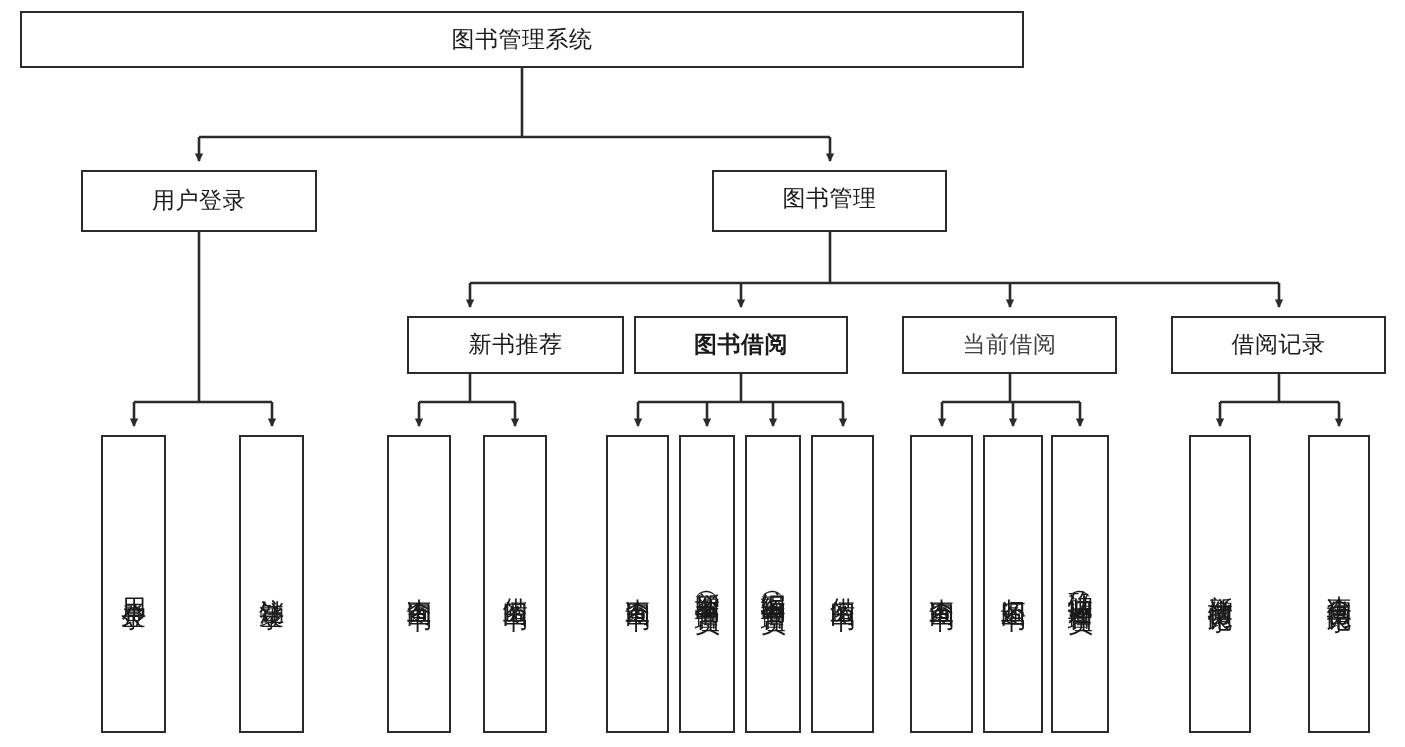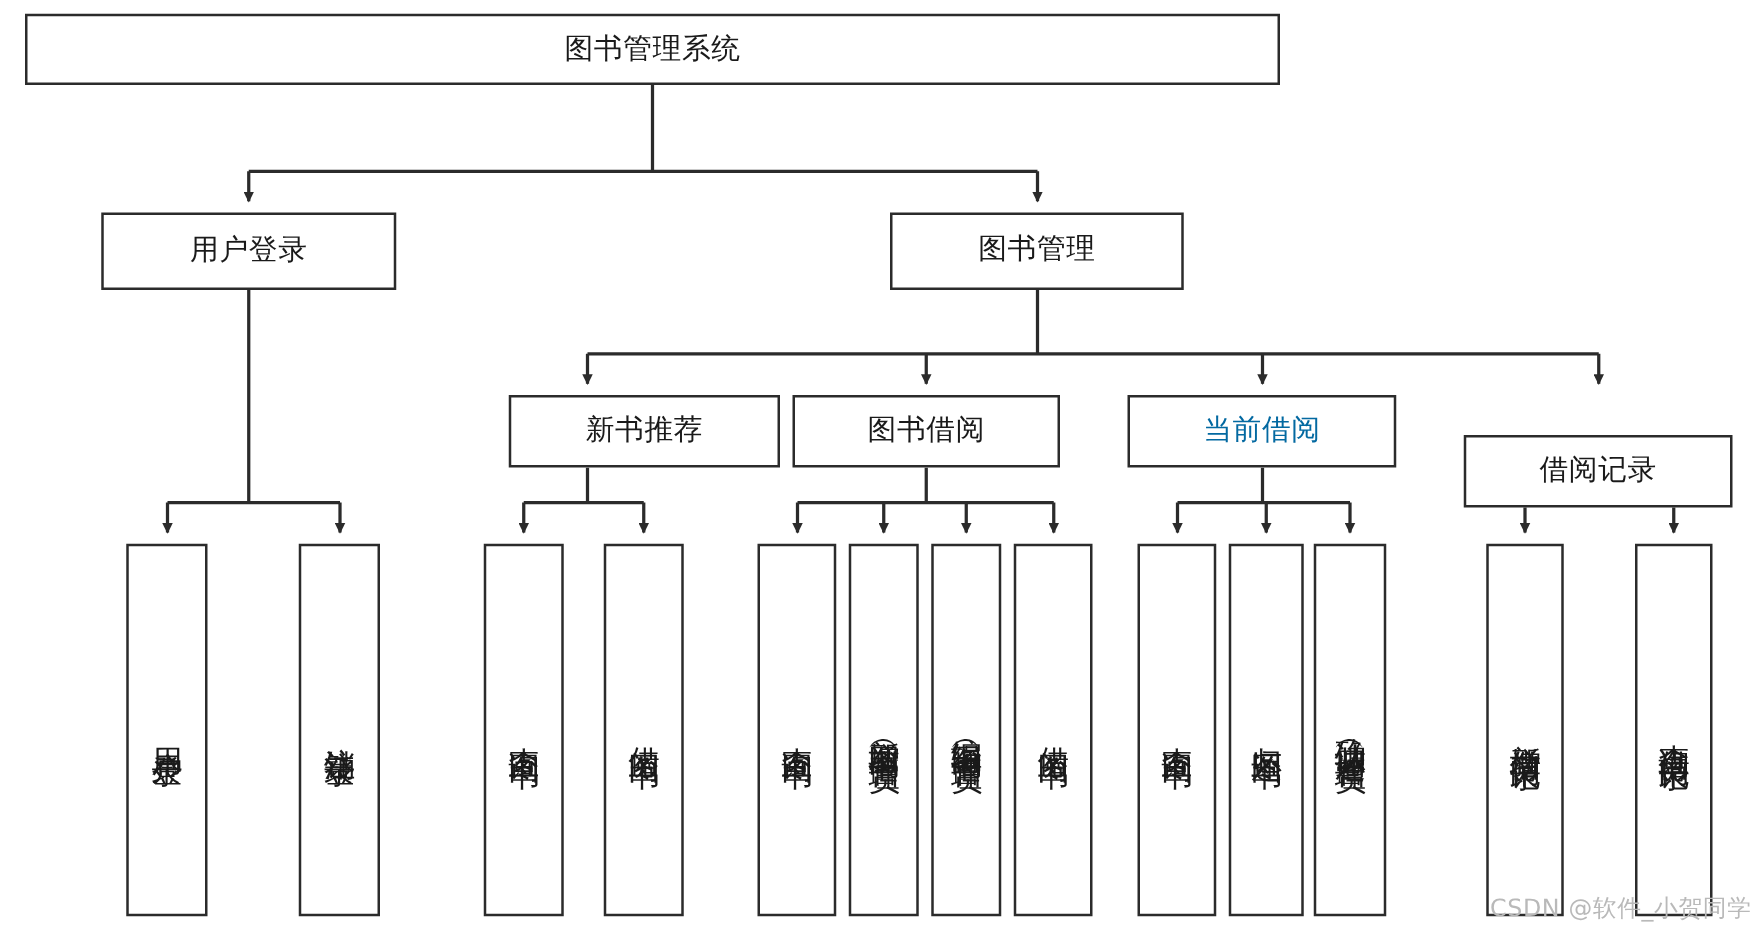--- a/index.html
+++ b/index.html
@@ -122,26 +122,26 @@
       <div class="node-box node-horizontal" style="left: 81px; top: 170px; width: 236px; height: 62px; border-color: rgb(43, 43, 43);">
         <span class="node-label" style="color: rgb(26, 26, 26);">用户登录</span>
       </div>
       <div class="node-box node-horizontal" style="left: 712px; top: 170px; width: 235px; height: 62px; border-color: rgb(43, 43, 43);">
         <span class="node-label" style="color: rgb(26, 26, 26); font-family: Liberation Mono, monospace;">图书管理</span>
       </div>
       <div class="node-box node-horizontal" style="left: 361px; top: 316px; width: 217px; height: 58px; border-color: rgb(43, 43, 43); margin-left: 46px;">
         <span class="node-label" style="color: rgb(26, 26, 26);">新书推荐</span>
       </div>
       <div class="node-box node-horizontal" style="left: 634px; top: 316px; width: 214px; height: 58px; border-color: rgb(43, 43, 43);">
-        <span class="node-label" style="color: rgb(26, 26, 26);">图书借阅</span>
+        <span class="node-label" style="color: rgb(26, 26, 26); font-weight: bold;">图书借阅</span>
       </div>
       <div class="node-box node-horizontal" style="left: 902px; top: 316px; width: 215px; height: 58px; border-color: rgb(43, 43, 43);">
-        <span class="node-label" style="color: #0369a1;">当前借阅</span>
+        <span class="node-label" style="color: #404040;">当前借阅</span>
       </div>
-      <div class="node-box node-horizontal" style="left: 1171px; top: 316px; width: 215px; height: 58px; border-color: rgb(43, 43, 43); margin-top: 32px;">
+      <div class="node-box node-horizontal" style="left: 1171px; top: 316px; width: 215px; height: 58px; border-color: rgb(43, 43, 43);">
         <span class="node-label" style="color: rgb(26, 26, 26);">借阅记录</span>
       </div>
       <div class="node-box node-vertical" style="left: 101px; top: 435px; width: 65px; height: 298px; border-color: rgb(43, 43, 43);">
         <span class="node-label" style="color: rgb(26, 26, 26);">用户登录</span>
       </div>
       <div class="node-box node-vertical" style="left: 239px; top: 435px; width: 65px; height: 298px; border-color: rgb(43, 43, 43);">
         <span class="node-label" style="color: rgb(26, 26, 26);">注销登录</span>
       </div>
       <div class="node-box node-vertical" style="left: 387px; top: 435px; width: 64px; height: 298px; border-color: rgb(43, 43, 43);">
         <span class="node-label" style="color: rgb(26, 26, 26);">查询图书</span>
@@ -171,15 +171,14 @@
         <span class="node-label" style="color: rgb(26, 26, 26);">确认归还（管理员）</span>
       </div>
       <div class="node-box node-vertical" style="left: 1189px; top: 435px; width: 62px; height: 298px; border-color: rgb(43, 43, 43);">
         <span class="node-label" style="color: rgb(26, 26, 26);">新增借阅记录</span>
       </div>
       <div class="node-box node-vertical" style="left: 1308px; top: 435px; width: 62px; height: 298px; border-color: rgb(43, 43, 43);">
         <span class="node-label" style="color: rgb(26, 26, 26);">查询借阅记录</span>
       </div>
     </div>
 
-  <div class="watermark" id="watermark" style="left: 1192px; top: 714px; color: rgb(185, 185, 185);">CSDN @软件_小贺同学</div>
 
 </div>
 
 </body></html>

